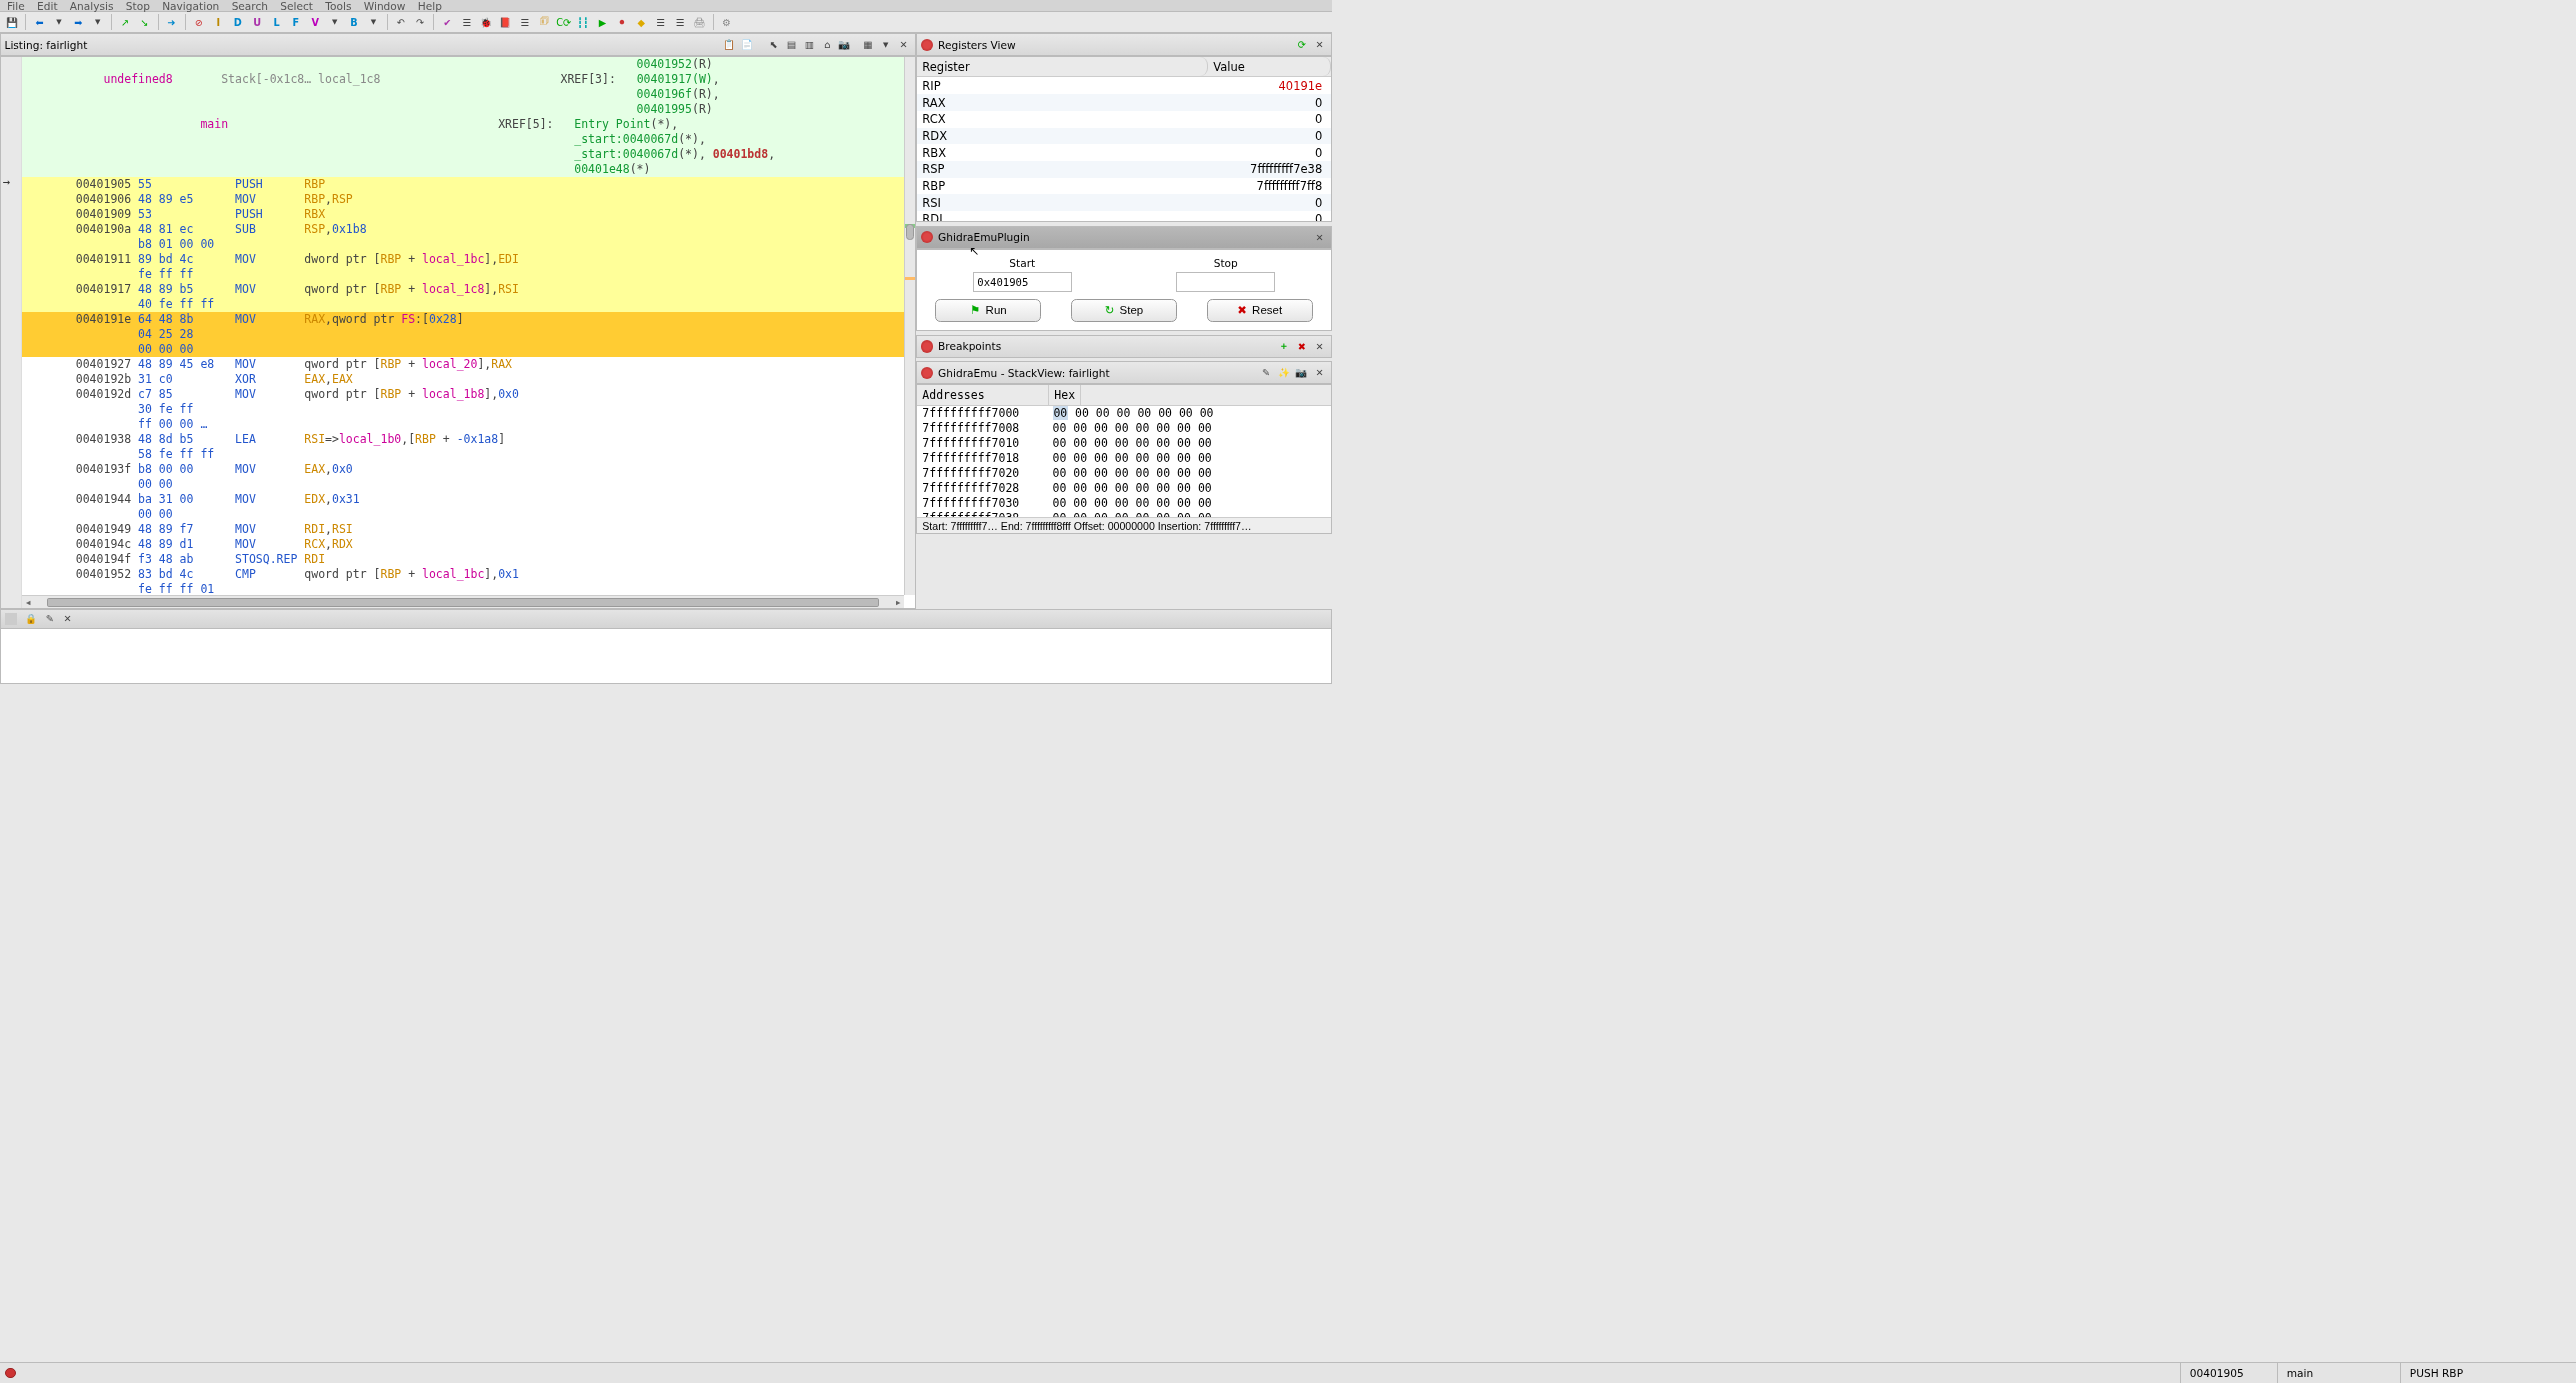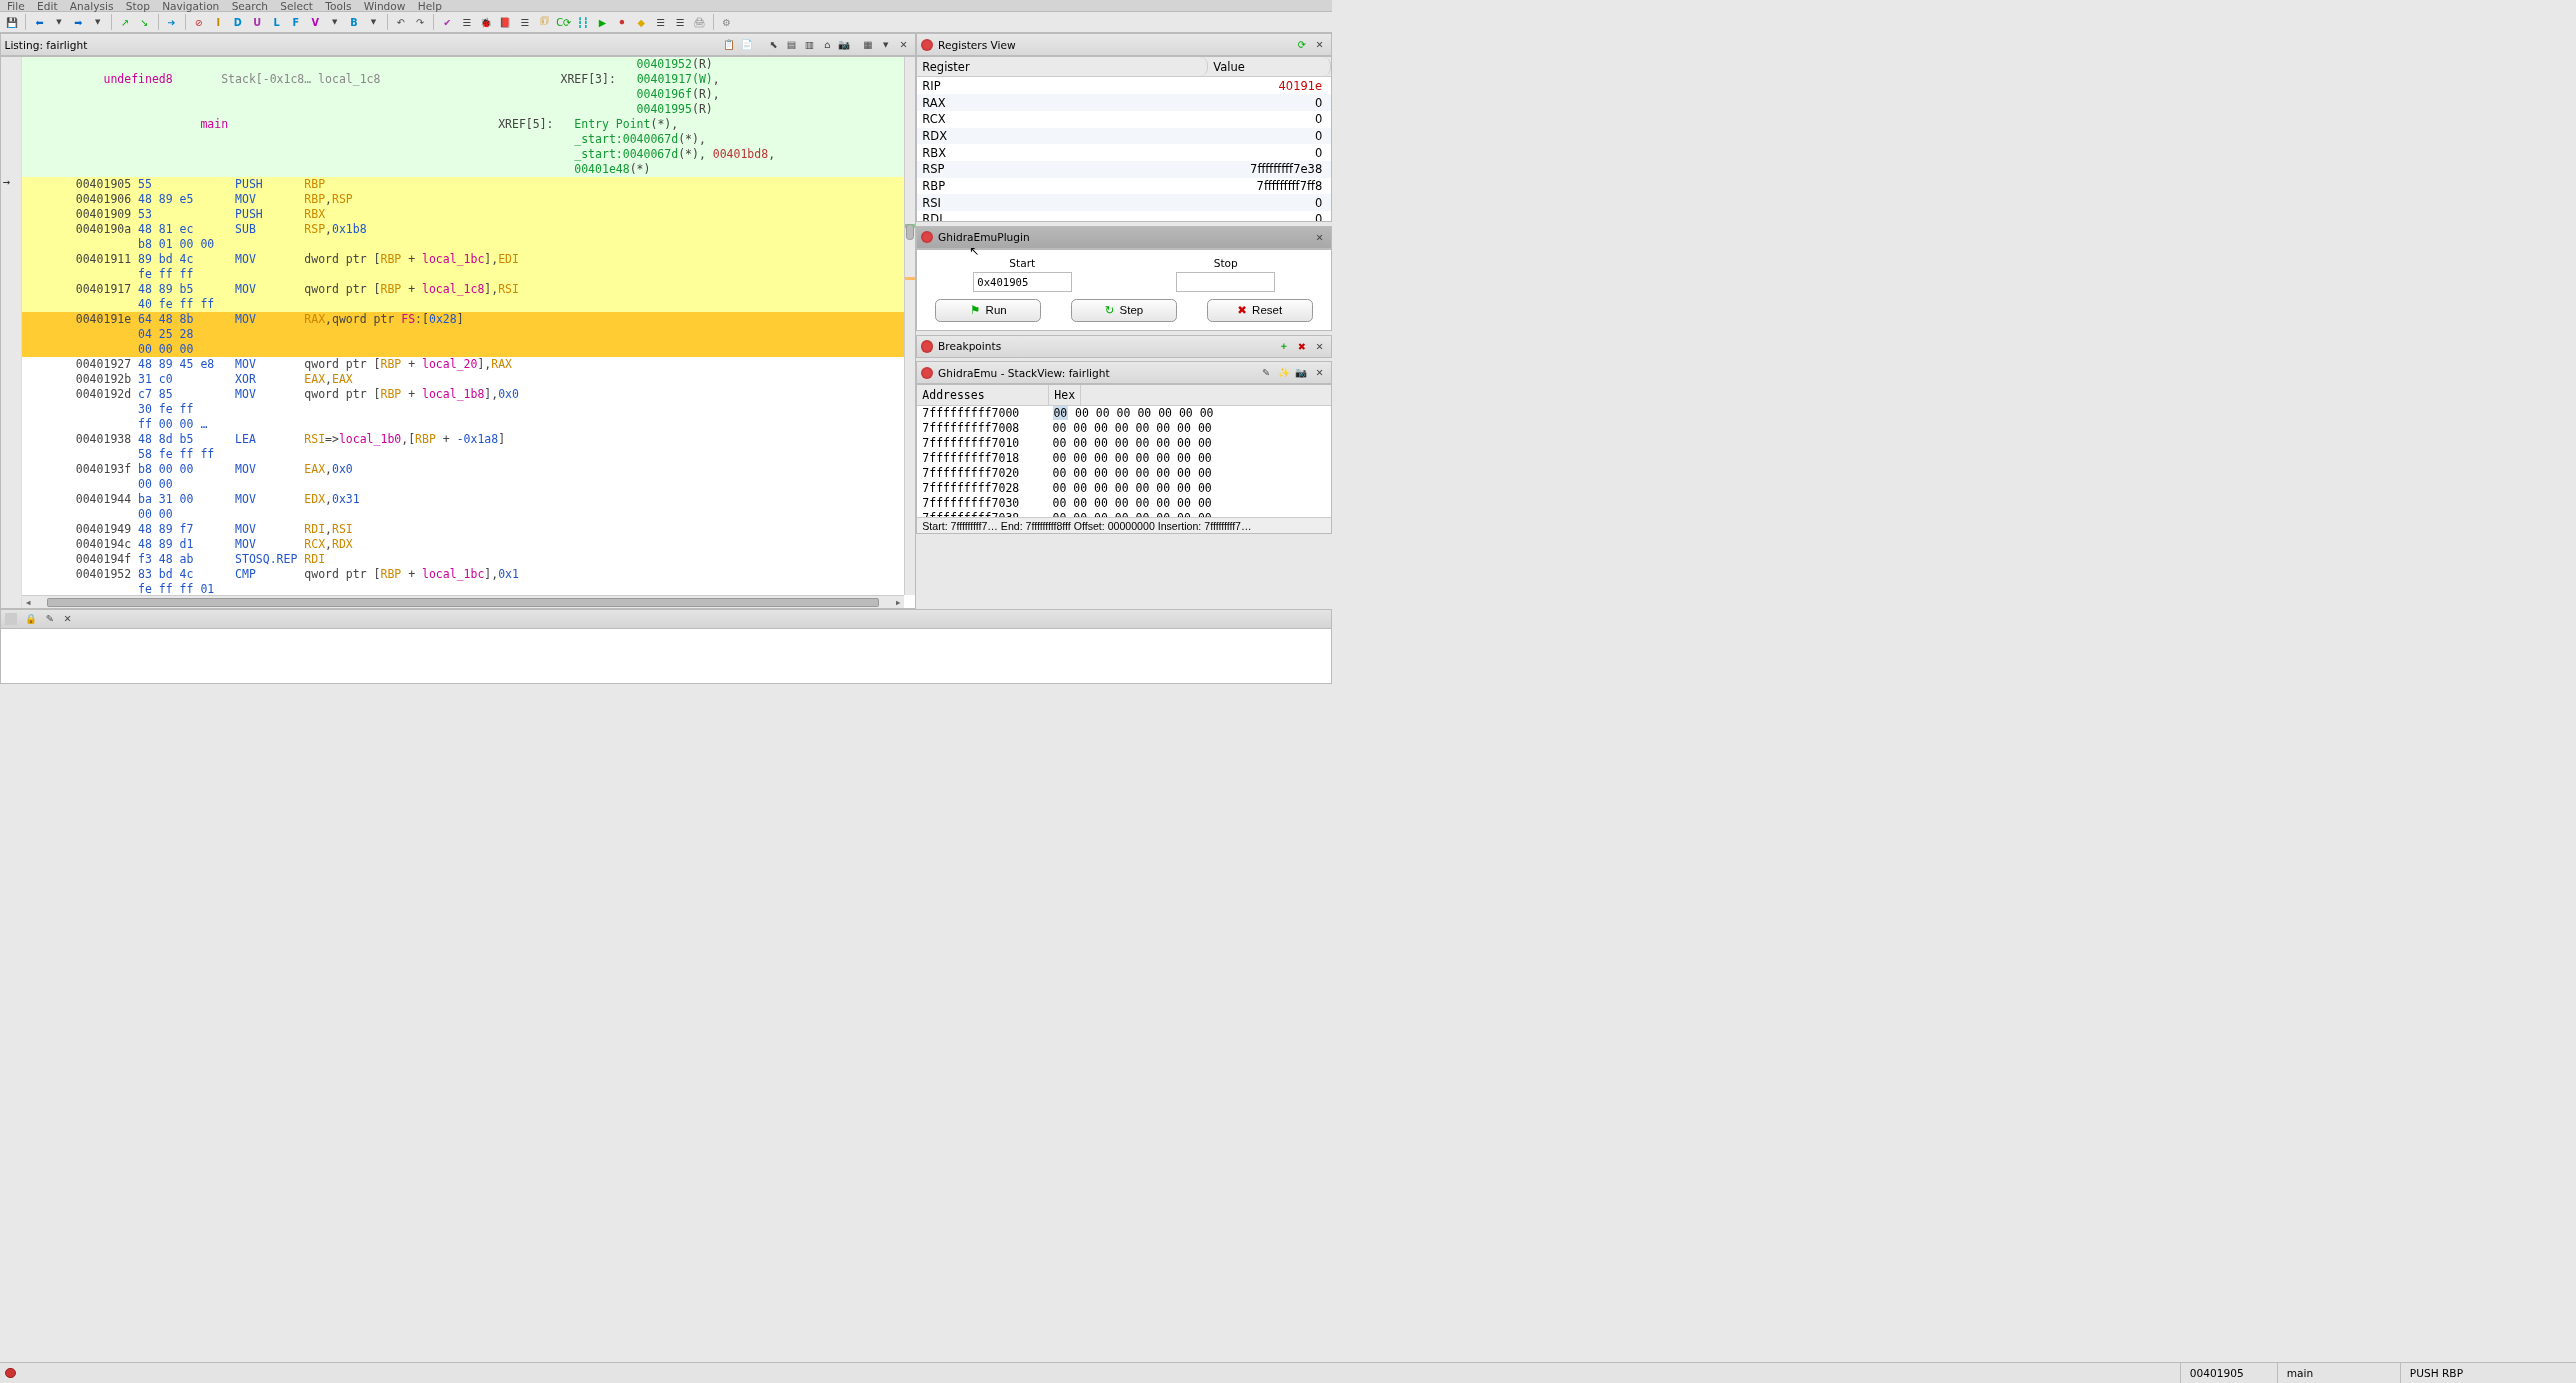--- a/index.html
+++ b/index.html
@@ -28,21 +28,21 @@
   .bg-orange { background: #ffcc33; }
   .c-addr { color: #444; }
   .c-bytes { color: #2255cc; }
   .c-mnem { color: #2255cc; }
   .c-reg  { color: #cc8800; }
   .c-local{ color: #cc0099; }
   .c-num  { color: #2255cc; }
   .c-seg  { color: #cc0099; }
   .c-xref { color: #444; }
   .c-xgreen{ color: #119933; }
-  .c-xred { color: #bb3333; }
+  .c-xred { color: #bb3333; font-weight: bold; }
   .c-fn   { color: #119933; }
   .c-comma{ color: #444; }
   .c-grey { color: #888; }
   .scroll-bot { position: absolute; bottom: 0; left: 21px; right: 10.6px; height: 13.2px; background: #e8e8e8; border-top: 0.9px solid #ccc; display: flex; align-items: center; }
   .scroll-bot .th { background: #bbb; height: 8.8px; flex: 1; margin: 0 13.2px; border: 0.9px solid #999; border-radius: 1.8px; }
   .scroll-bot .arwbtn { width: 12.3px; text-align: center; color: #666; }
   .scroll-right { position: absolute; right: 0; top: 0; bottom: 13.2px; width: 10.6px; background: #e8e8e8; border-left: 0.9px solid #ccc; }
   .scroll-right .th { position: absolute; top: 167px; left: 0.9px; width: 8px; height: 16px; background: #bbb; border: 0.9px solid #999; border-radius: 3.5px; }
   .scroll-right .mark-g { position: absolute; left: 0; width: 10.6px; height: 3.5px; background: #8c8; }
   .scroll-right .mark-o { position: absolute; left: 0; width: 10.6px; height: 2.6px; background: #fb6; }

